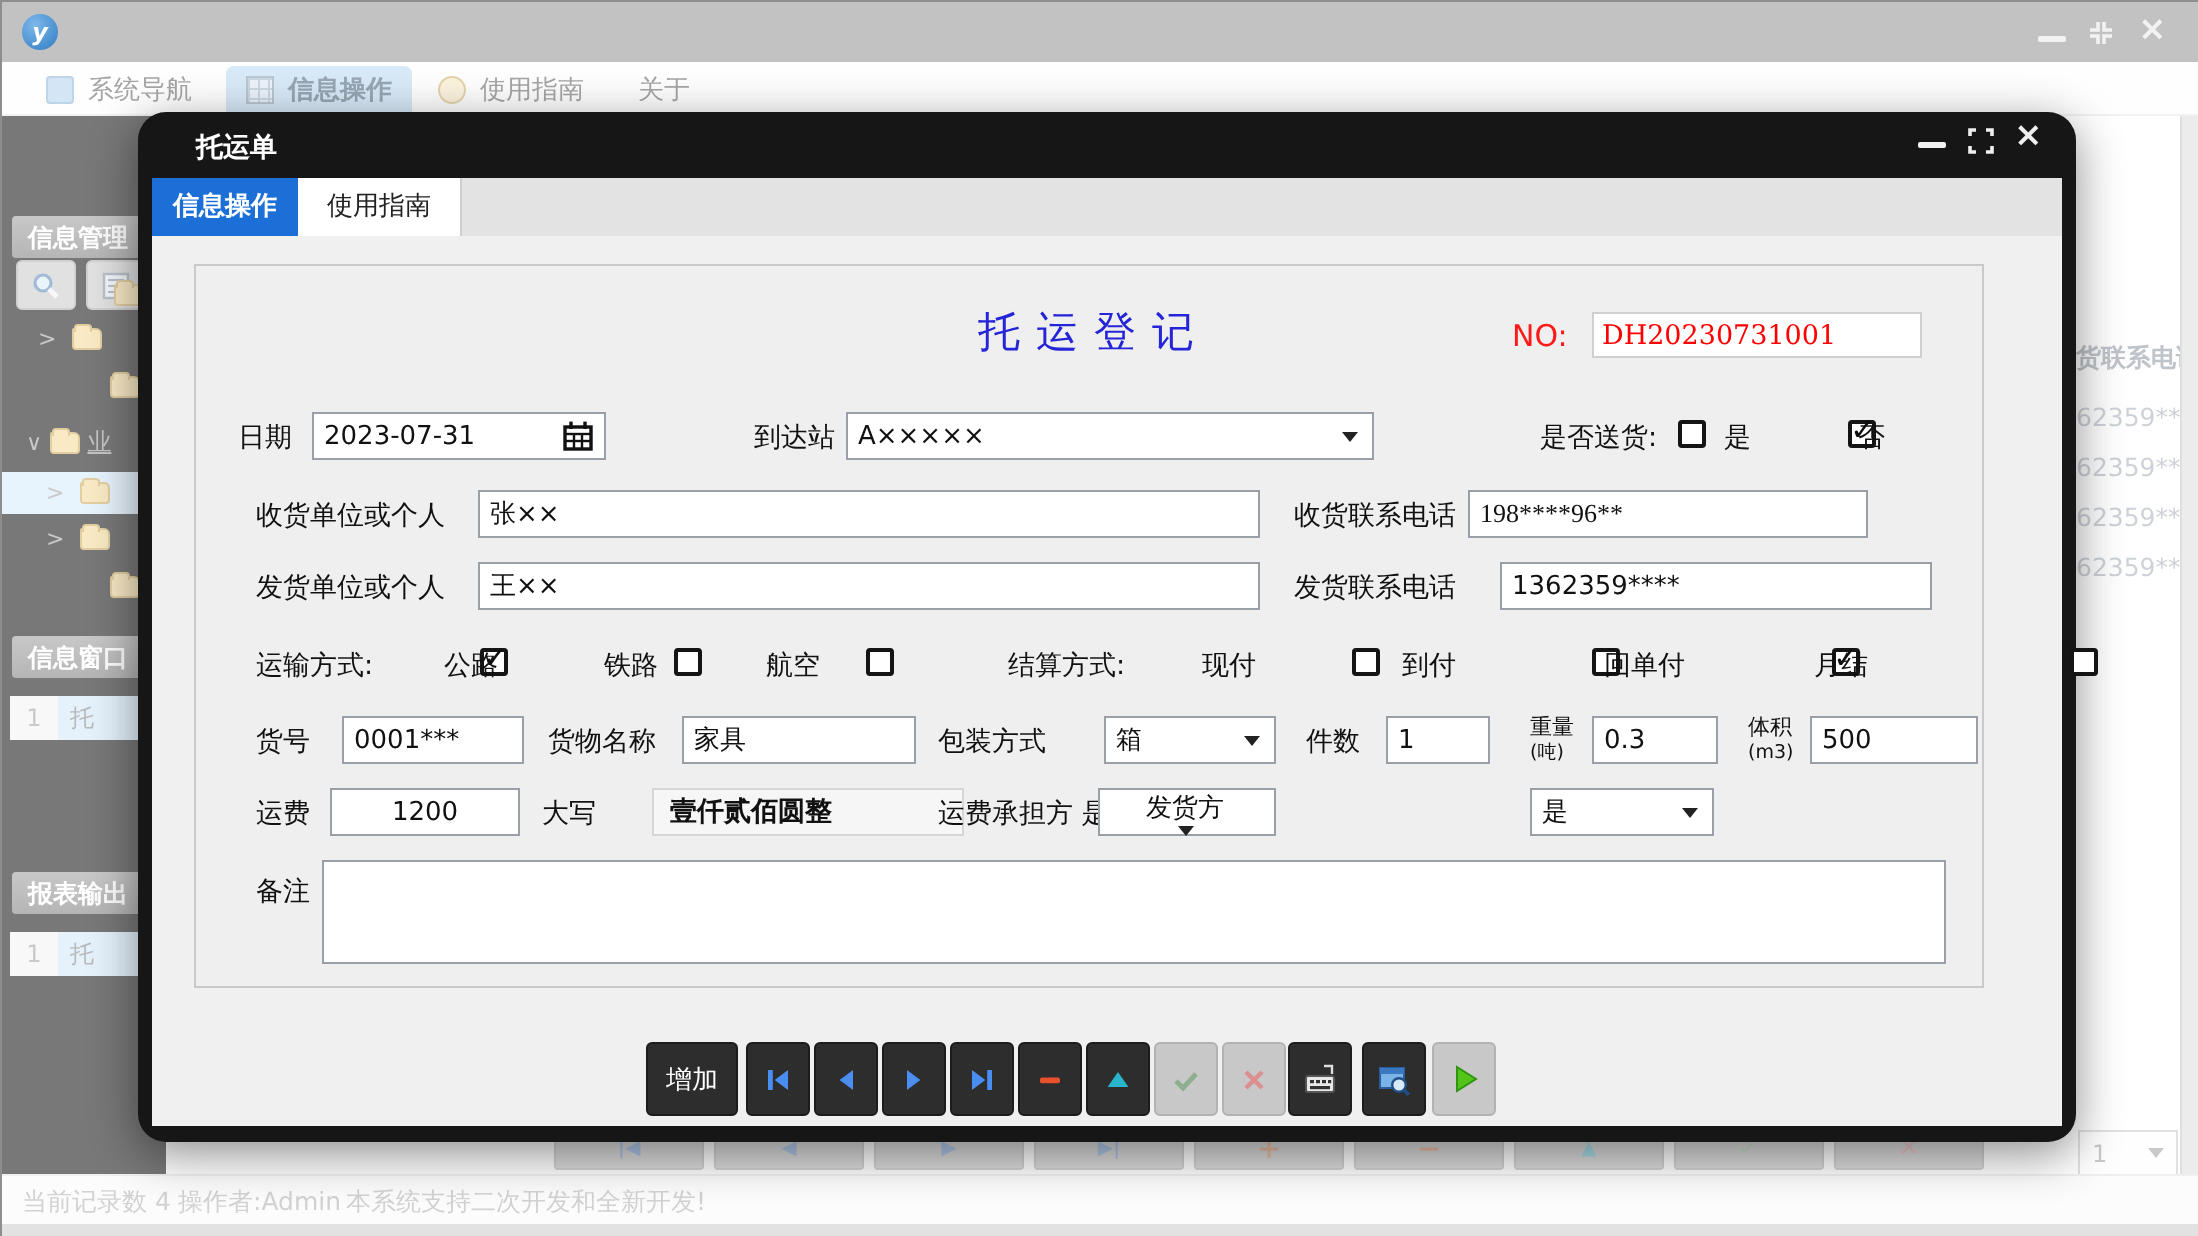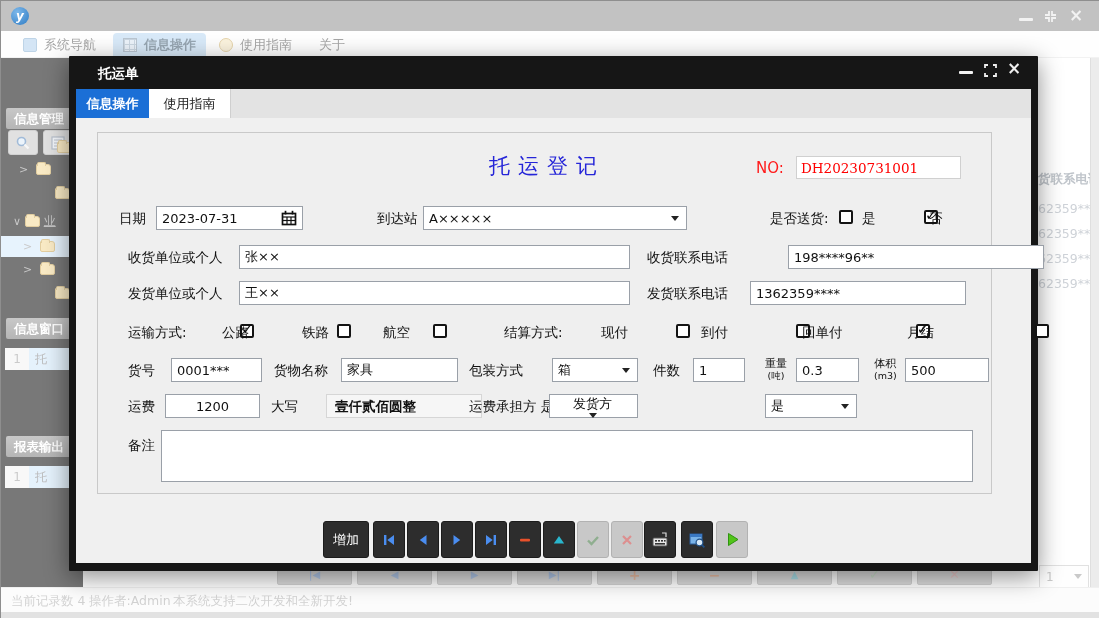--- a/index.html
+++ b/index.html
@@ -57,38 +57,38 @@
 
   
   .statusbar { left:0; top:586px; width:1099px; height:25px; background:#fafafa; border-top:1px solid #e2e2e2;
                color:#ababab; font-size:12.5px; }
   .statusbar span { position:absolute; top:5px; white-space:nowrap; }
   .bottstrip { left:0; top:611px; width:1099px; height:7px; background:#c9c9c9; }
 
   .dim { left:0; top:30px; width:1099px; height:588px; background:rgba(255,255,255,0.47); z-index:5; }
 
   
-  .modal { left:68px; top:55px; width:969px; height:515px; background:#161616; border-radius:1px;
+  .modal { left:68px; top:55px; width:969px; height:515px; background:#161616; border-radius:14px;
            z-index:10; box-shadow:0 6px 24px rgba(0,0,0,0.45); }
   .m-title { left:29px; top:9px; color:#fff; font-weight:bold; font-size:13.5px; }
   .m-ctl { color:#efefef; }
   .m-tabstrip { left:7px; top:33px; width:955px; height:29px; background:#e3e3e3; }
   .m-tab { position:absolute; top:0; height:29px; line-height:29px; text-align:center; font-size:13px; cursor:default; }
   .m-tab.active { background:#1b6fd6; color:#fff; font-weight:bold; }
   .m-tab.idle { background:#fff; color:#222; border-right:1px solid #cfcfcf; }
   .m-content { left:7px; top:62px; width:955px; height:445px; background:#f0f0f0; }
   .panel { left:28px; top:76px; width:895px; height:362px; border:1px solid #c9c9c9; background:#efefef; }
 
   .ftitle { color:#2525d8; font-size:21px; letter-spacing:8px; font-weight:500; white-space:nowrap; }
   .no-lab { color:#ff1a1a; font-size:15px; font-weight:500; }
   .no-input { background:#fff; border:1px solid #d0d0d0; color:#f00; font-family:"DejaVu Serif","Liberation Serif",serif;
               font-size:13.5px; padding:2px 4px; }
 
   .lab { font-size:13.5px; color:#111; white-space:nowrap; }
-  .lab2 { font-size:11px; color:#111; line-height:1.05; text-align:center; white-space:nowrap; }
+  .lab2 { font-size:11px; color:#111; line-height:1.05; white-space:nowrap; }
   .inp { background:#fff; border:1px solid #9aa0a8; height:24px; font-size:13px; color:#111;
          font-family:"DejaVu Sans","Liberation Sans",sans-serif; padding:0 5px; }
   .inp.ra { text-align:center; }
   .combo { background:#fff; border:1px solid #9aa0a8; height:24px; display:flex; align-items:center;
            justify-content:space-between; padding:0 7px 0 5px; font-size:13px; color:#111; }
   .combo .tri-down { border-top-color:#222; }
   .flatbox { background:#f6f6f6; border:1px solid #d6d6d6; height:24px; line-height:22px; padding:0 8px;
              font-size:13.5px; font-weight:bold; color:#111; }
   .cb { width:14px; height:14px; background:#fff; border:2px solid #141414; border-radius:2px; display:inline-block; position:relative; }
   .cb.checked::after { content:"✓"; position:absolute; left:-1px; top:-6px; font-size:15px; font-weight:bold; color:#0d0d0d; }
@@ -253,21 +253,21 @@
     <div class="abs lab" style="left:701px;top:154px;">是否送货:</div>
     <span class="abs cb" style="left:770px;top:153px;"></span>
     <div class="abs lab" style="left:793px;top:154px;">是</div>
     <span class="abs cb checked" style="left:836px;top:153px;"></span>
     <div class="abs lab" style="left:860px;top:154px;">否</div>
 
     
     <div class="abs lab" style="left:59px;top:193px;">收货单位或个人</div>
     <input class="abs inp" style="left: 170px; top: 189px; width: 391px;" value="张××">
     <div class="abs lab" style="left:578px;top:193px;">收货联系电话</div>
-    <input class="abs inp" style="left: 719px; top: 189px; width: 256px;" value="198****96**">
+    <input class="abs inp" style="left: 665px; top: 189px; width: 200px; font-family: Liberation Serif, serif;" value="198****96**">
 
     
     <div class="abs lab" style="left:59px;top:229px;">发货单位或个人</div>
     <input class="abs inp" style="left: 170px; top: 225px; width: 391px;" value="王××">
     <div class="abs lab" style="left:578px;top:229px;">发货联系电话</div>
     <input class="abs inp" style="left: 681px; top: 225px; width: 216px;" value="1362359****">
 
     
     <div class="abs lab" style="left:59px;top:268px;">运输方式:</div>
     <span class="abs cb checked" style="left:133px;top:267px;"></span>

